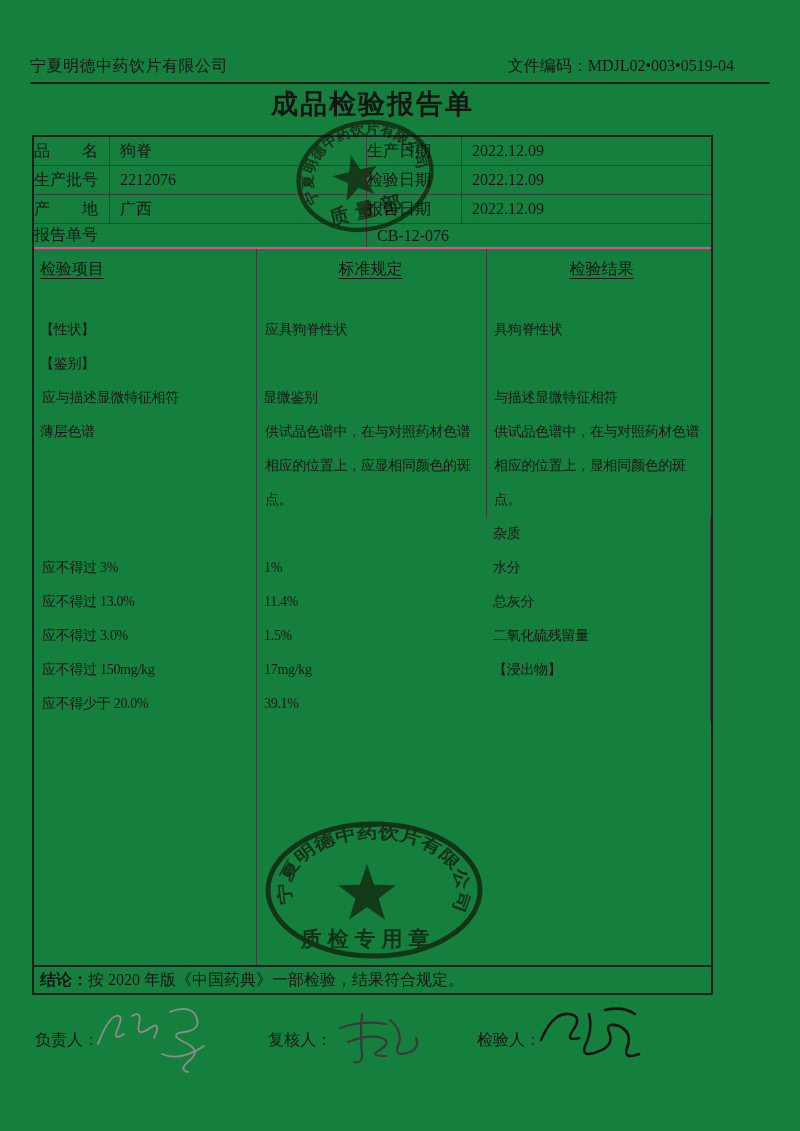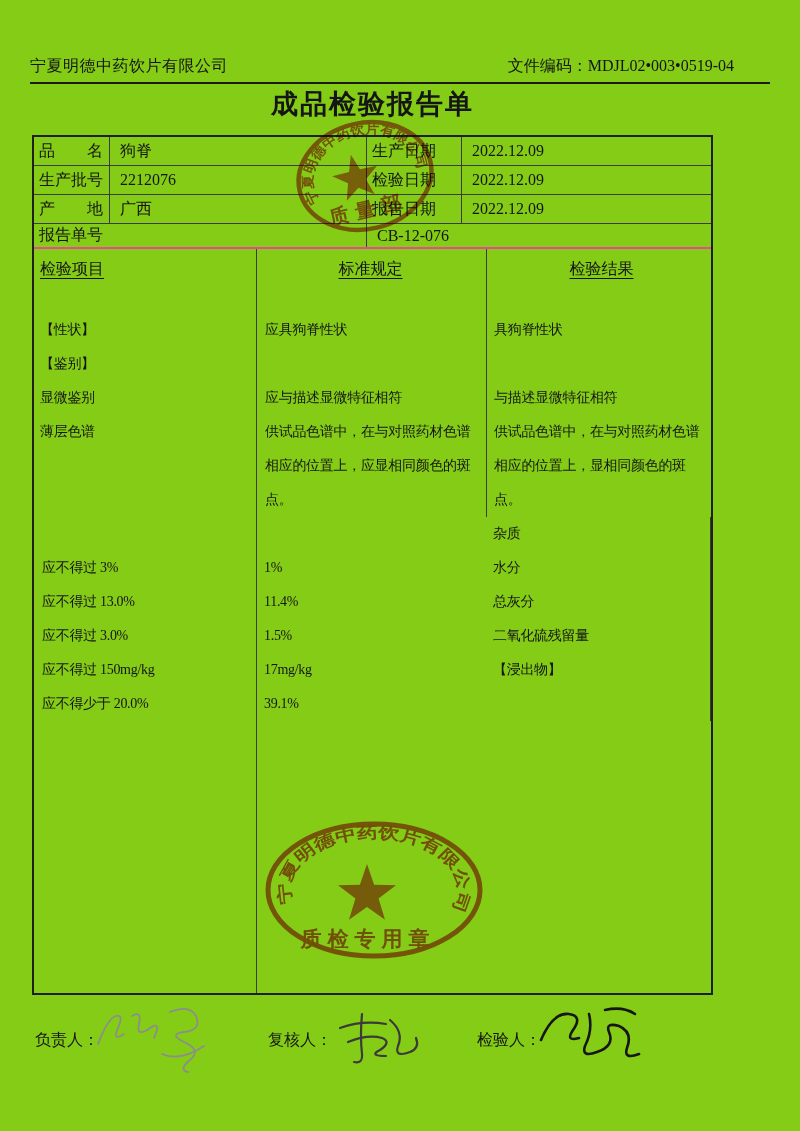--- a/index.html
+++ b/index.html
@@ -1,34 +1,34 @@
 <!DOCTYPE html>
 <html><head>
 <meta charset="utf-8">
 <style>
   html,body{margin:0;padding:0;background:#ffffff;}
-  #page{position:relative;width:800px;height:1131px;background:#84cc16;overflow:hidden;
+  #page{position:relative;width:800px;height:1131px;background:#15803d;overflow:hidden;
         font-family:"Liberation Serif","DejaVu Serif",serif;color:#151515;}
 
   
   .hdr-company{position:absolute;left:30px;top:56px;font-size:16px;letter-spacing:.5px;}
   .hdr-code{position:absolute;right:66px;top:56px;font-size:16px;}
   .hdr-rule{position:absolute;left:30px;top:82px;width:740px;height:2px;background:#1a1a1a;}
   .doc-title{position:absolute;left:32px;top:86px;width:681px;text-align:center;
              font-size:27px;font-weight:bold;letter-spacing:2px;}
 
   
   .report-table{position:absolute;left:32px;top:135px;width:681px;height:860px;
                 border:2px solid #1f1f1f;box-sizing:border-box;display:flex;flex-direction:column;}
 
   
   .info-grid{display:grid;grid-template-columns:76px 257px 95px 1fr;
              grid-template-rows:29px 29px 29px 1fr;height:110px;flex:0 0 auto;}
   .ic{display:flex;align-items:center;font-size:16px;white-space:nowrap;overflow:visible;box-sizing:border-box;}
-  .ic.lab{padding-left:5px;}
+  .ic.lab{}
   .ic.val{padding-left:10px;}
   .bR{border-right:1.5px solid #3c3c3c;}
   .bB{border-bottom:1.5px solid #3c3c3c;}
   .span12{grid-column:1/3;}
   .span34{grid-column:3/5;}
 
   
   .mid-grid{flex:1 1 auto;display:grid;grid-template-columns:223px 230px 1fr;
             grid-template-rows:40px 24px repeat(10,minmax(34px,max-content)) minmax(0,1fr);
             border-top:2px solid #ec4899;box-sizing:border-box;}
@@ -94,22 +94,22 @@
       <div class="mc c3"></div>
 
       <div class="mc c1">【性状】</div>
       <div class="mc c2">应具狗脊性状</div>
       <div class="mc c3">具狗脊性状</div>
 
       <div class="mc c1">【鉴别】</div>
       <div class="mc c2"></div>
       <div class="mc c3"></div>
 
+      <div class="mc c2">应与描述显微特征相符</div>
       <div class="mc c1">显微鉴别</div>
-      <div class="mc c2">应与描述显微特征相符</div>
       <div class="mc c3">与描述显微特征相符</div>
 
       <div class="mc c1">薄层色谱</div>
       <div class="mc c2">供试品色谱中，在与对照药材色谱相应的位置上，应显相同颜色的斑点。</div>
       <div class="mc c3">供试品色谱中，在与对照药材色谱相应的位置上，显相同颜色的斑点。</div>
 
       <div class="mc c2"></div>
       <div class="mc c3"></div>
 
       <div class="mc c1">杂质</div>
@@ -130,20 +130,24 @@
 
       <div class="mc c1">【浸出物】</div>
       <div class="mc c2">应不得少于 20.0%</div>
       <div class="mc c3">39.1%</div>
 
       <div class="mc c1"></div>
       <div class="mc c2"></div>
       <div class="mc c3"></div>
     </div>
 
+    <div class="conclusion">
+      <span class="cl">结论：</span>
+      <span>按 2020 年版《中国药典》一部检验，结果符合规定。</span>
+    </div>
   </div>
 
   <svg class="stamp" style="left:283px;top:110px;" width="165" height="140" viewBox="0 0 165 140" opacity="0.82">
     <g transform="rotate(-13 82 66)" fill="none">
       <ellipse cx="82" cy="66" rx="67" ry="53" stroke="#d94e44" stroke-width="4.5"></ellipse>
       <path id="arc-top" d="M 32.2 80.4 A 53 42 0 1 1 131.8 80.4" fill="none"></path>
       <text font-size="13.5" fill="#d3463c" font-weight="bold">
         <textPath href="#arc-top" startOffset="0" textLength="170" lengthAdjust="spacingAndGlyphs">宁夏明德中药饮片有限公司</textPath>
       </text>
       <polygon fill="#dd5a50" points="73,42 78.6,58.4 96,58.8 82.2,69.3 87.3,86 73,76 58.7,86 63.8,69.3 50,58.8 67.4,58.4"></polygon>

